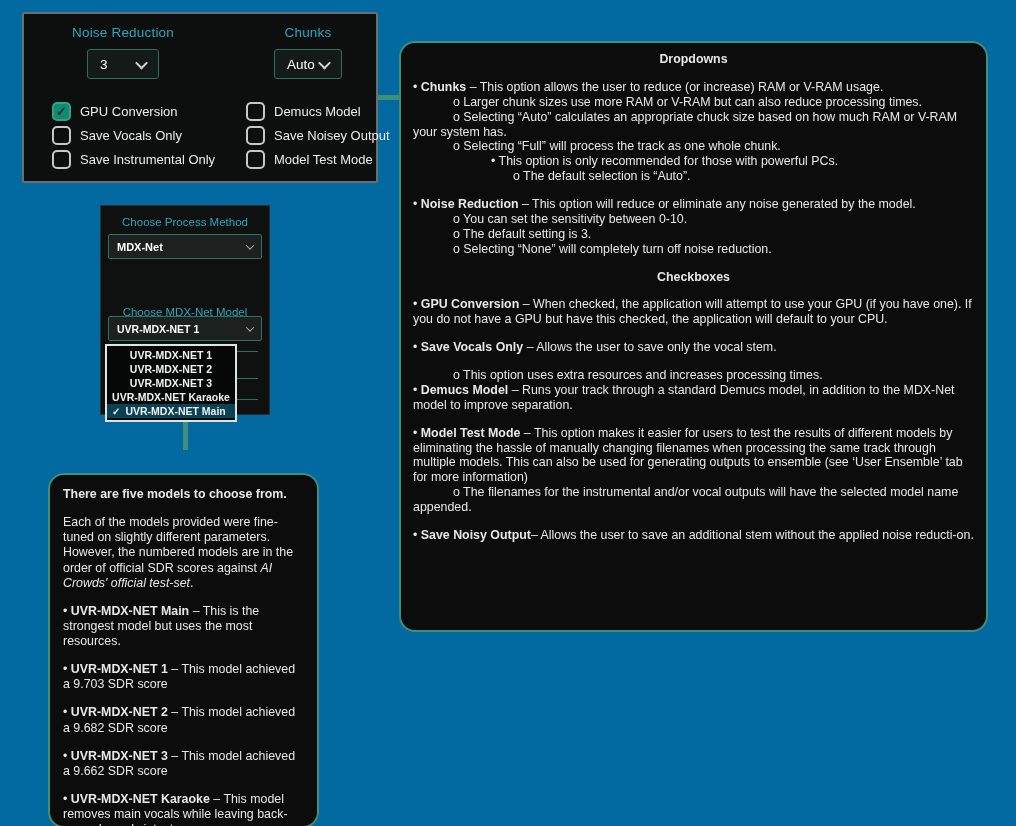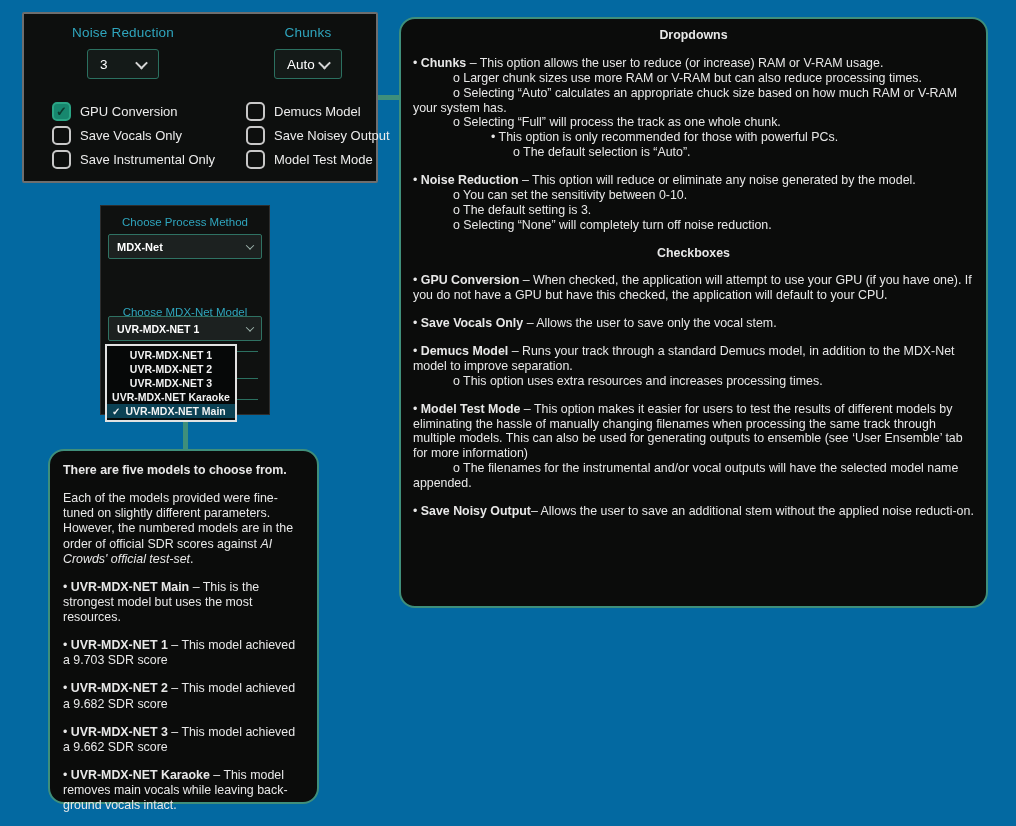--- a/index.html
+++ b/index.html
@@ -46,21 +46,21 @@
   .hline{position:absolute;left:133px;width:24px;height:1px;background:#2b7060;}
   
   .open-list{position:absolute;left:105px;top:344px;width:128px;background:#060808;
              border:2px solid #e2e2e2;padding:2px 0;box-sizing:content-box;z-index:5;}
   .opt{display:flex;align-items:center;justify-content:center;height:14px;font-size:10.5px;
        font-weight:bold;color:#f2f2f2;cursor:pointer;white-space:nowrap;}
   .opt.sel{justify-content:flex-start;padding-left:5px;background:#0b4154;}
   .opt .optcheck{margin-right:5px;font-size:10px;font-weight:bold;}
   
   .round-panel{position:absolute;border:2px solid #3f8f7b;border-radius:16px;background:#0b0c0b;
-               box-sizing:border-box;}
+               box-sizing:border-box;margin-top:24px;}
   .notes-panel{left:48px;top:449px;width:271px;height:355px;padding:12px 13px;font-size:12.4px;line-height:1.22;}
   .help-panel{left:399px;top:17px;width:589px;height:591px;padding:9px 12px;font-size:12.4px;line-height:1.2;}
   .ln{color:#e8e8e8;}
   .ln .bold{font-weight:bold;}
   .ln .ital{font-style:italic;}
   .ln.h{text-align:center;font-weight:bold;}
   .ln.i1{text-indent:40px;}
   .ln.i2{text-indent:78px;}
   .ln.i3{text-indent:100px;}
   .ln.gap{height:13px;}
@@ -184,22 +184,22 @@
       <div class="ln i1"><span>o You can set the sensitivity between 0-10.</span></div>
       <div class="ln i1"><span>o The default setting is 3.</span></div>
       <div class="ln i1"><span>o Selecting “None” will completely turn off noise reduction.</span></div>
       <div class="ln gap"></div>
       <div class="ln h"><span class="bold">Checkboxes</span></div>
       <div class="ln gap"></div>
       <div class="ln p"><span>• </span><span class="bold">GPU Conversion</span><span> – When checked, the application will attempt to use your GPU (if you have one). If you do not have a GPU but have this checked, the application will default to your CPU.</span></div>
       <div class="ln gap"></div>
       <div class="ln p"><span>• </span><span class="bold">Save Vocals Only</span><span> – Allows the user to save only the vocal stem.</span></div>
       <div class="ln gap"></div>
+      <div class="ln i1"><span>o This option uses extra resources and increases processing times.</span></div>
       <div class="ln p"><span>• </span><span class="bold">Demucs Model</span><span> – Runs your track through a standard Demucs model, in addition to the MDX-Net model to improve separation.</span></div>
-      <div class="ln i1"><span>o This option uses extra resources and increases processing times.</span></div>
       <div class="ln gap"></div>
       <div class="ln p"><span>• </span><span class="bold">Model Test Mode</span><span> – This option makes it easier for users to test the results of different models by eliminating the hassle of manually changing filenames when processing the same track through multiple models. This can also be used for generating outputs to ensemble (see ‘User Ensemble’ tab for more information)</span></div>
       <div class="ln i1"><span>o The filenames for the instrumental and/or vocal outputs will have the selected model name appended.</span></div>
       <div class="ln gap"></div>
       <div class="ln p"><span>• </span><span class="bold">Save Noisy Output</span><span>– Allows the user to save an additional stem without the applied noise reducti-on.</span></div>
     </section>
 
 </div>
 
 </body></html>

